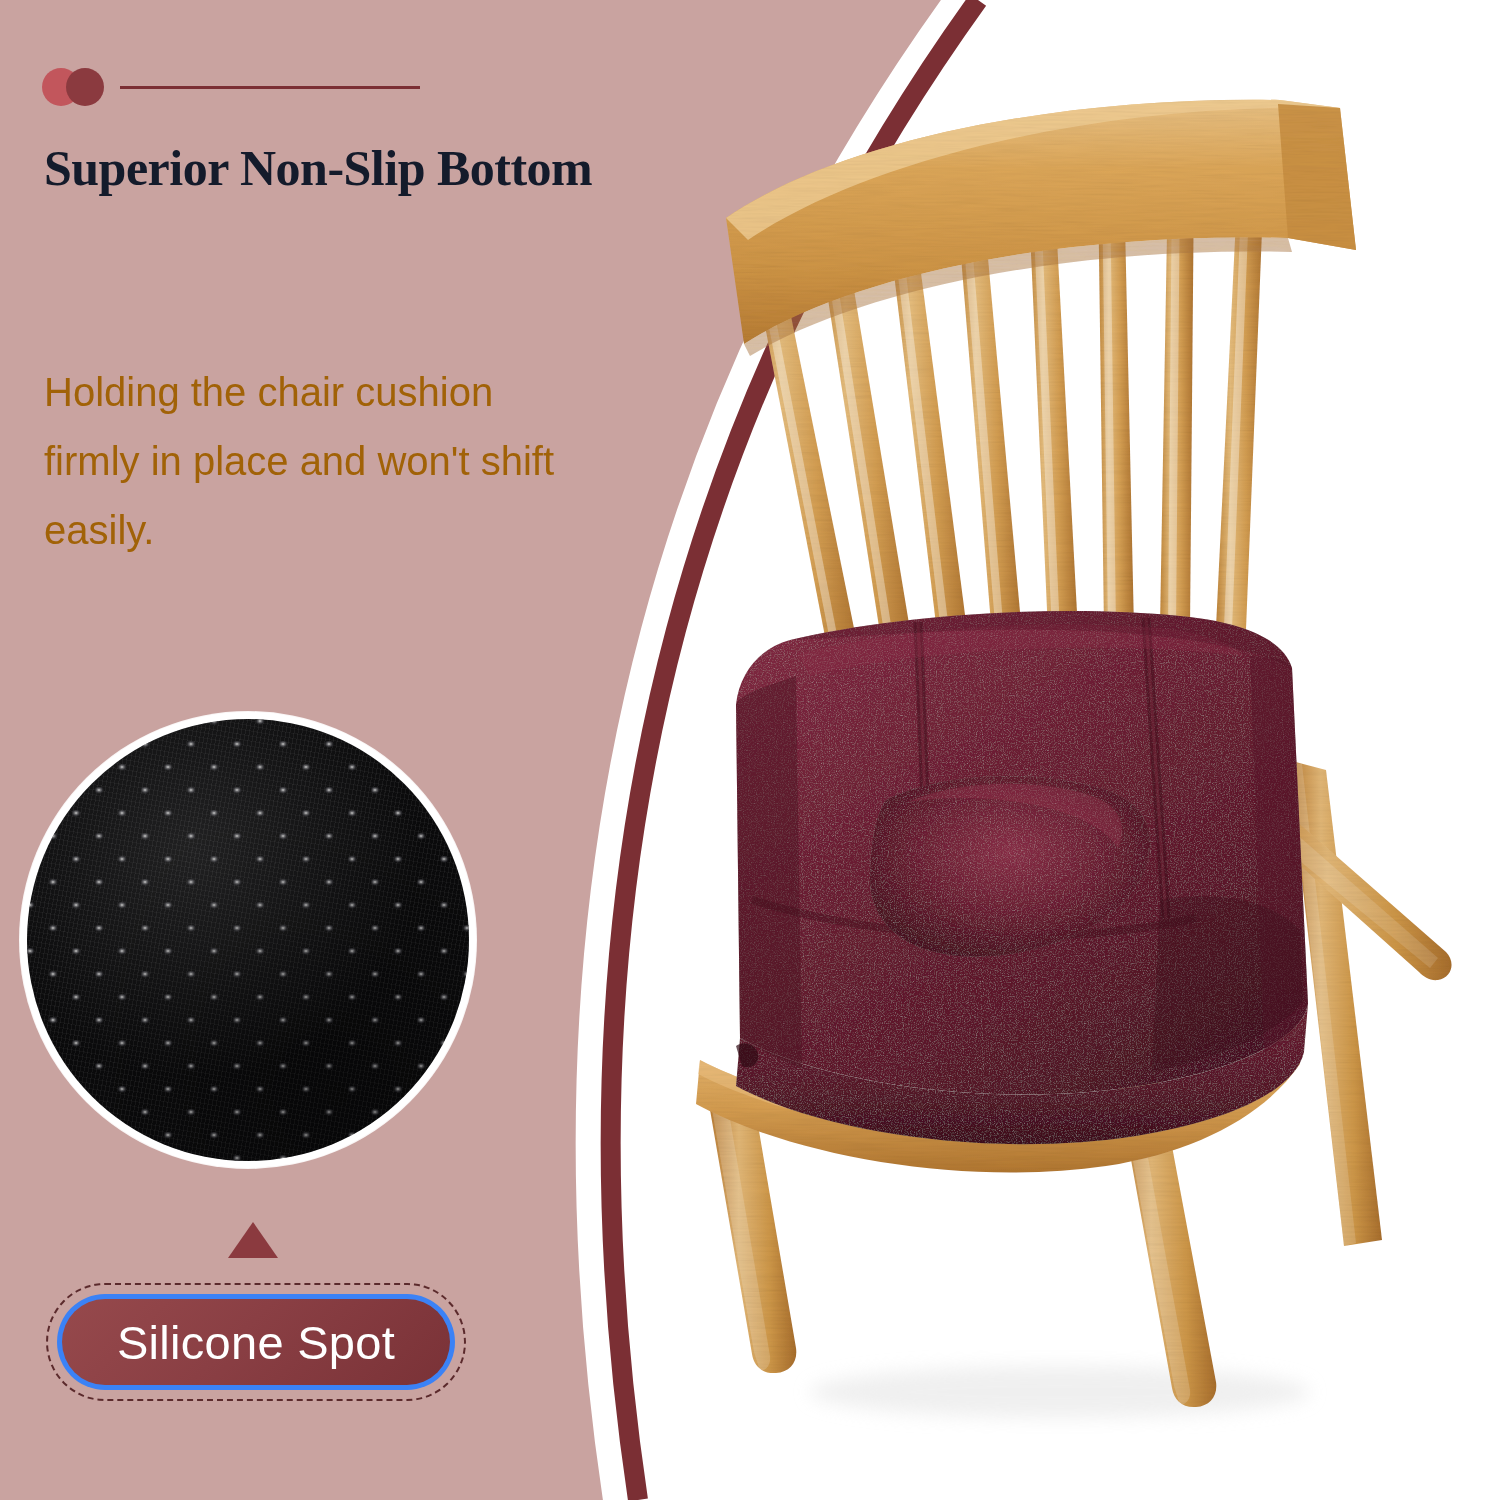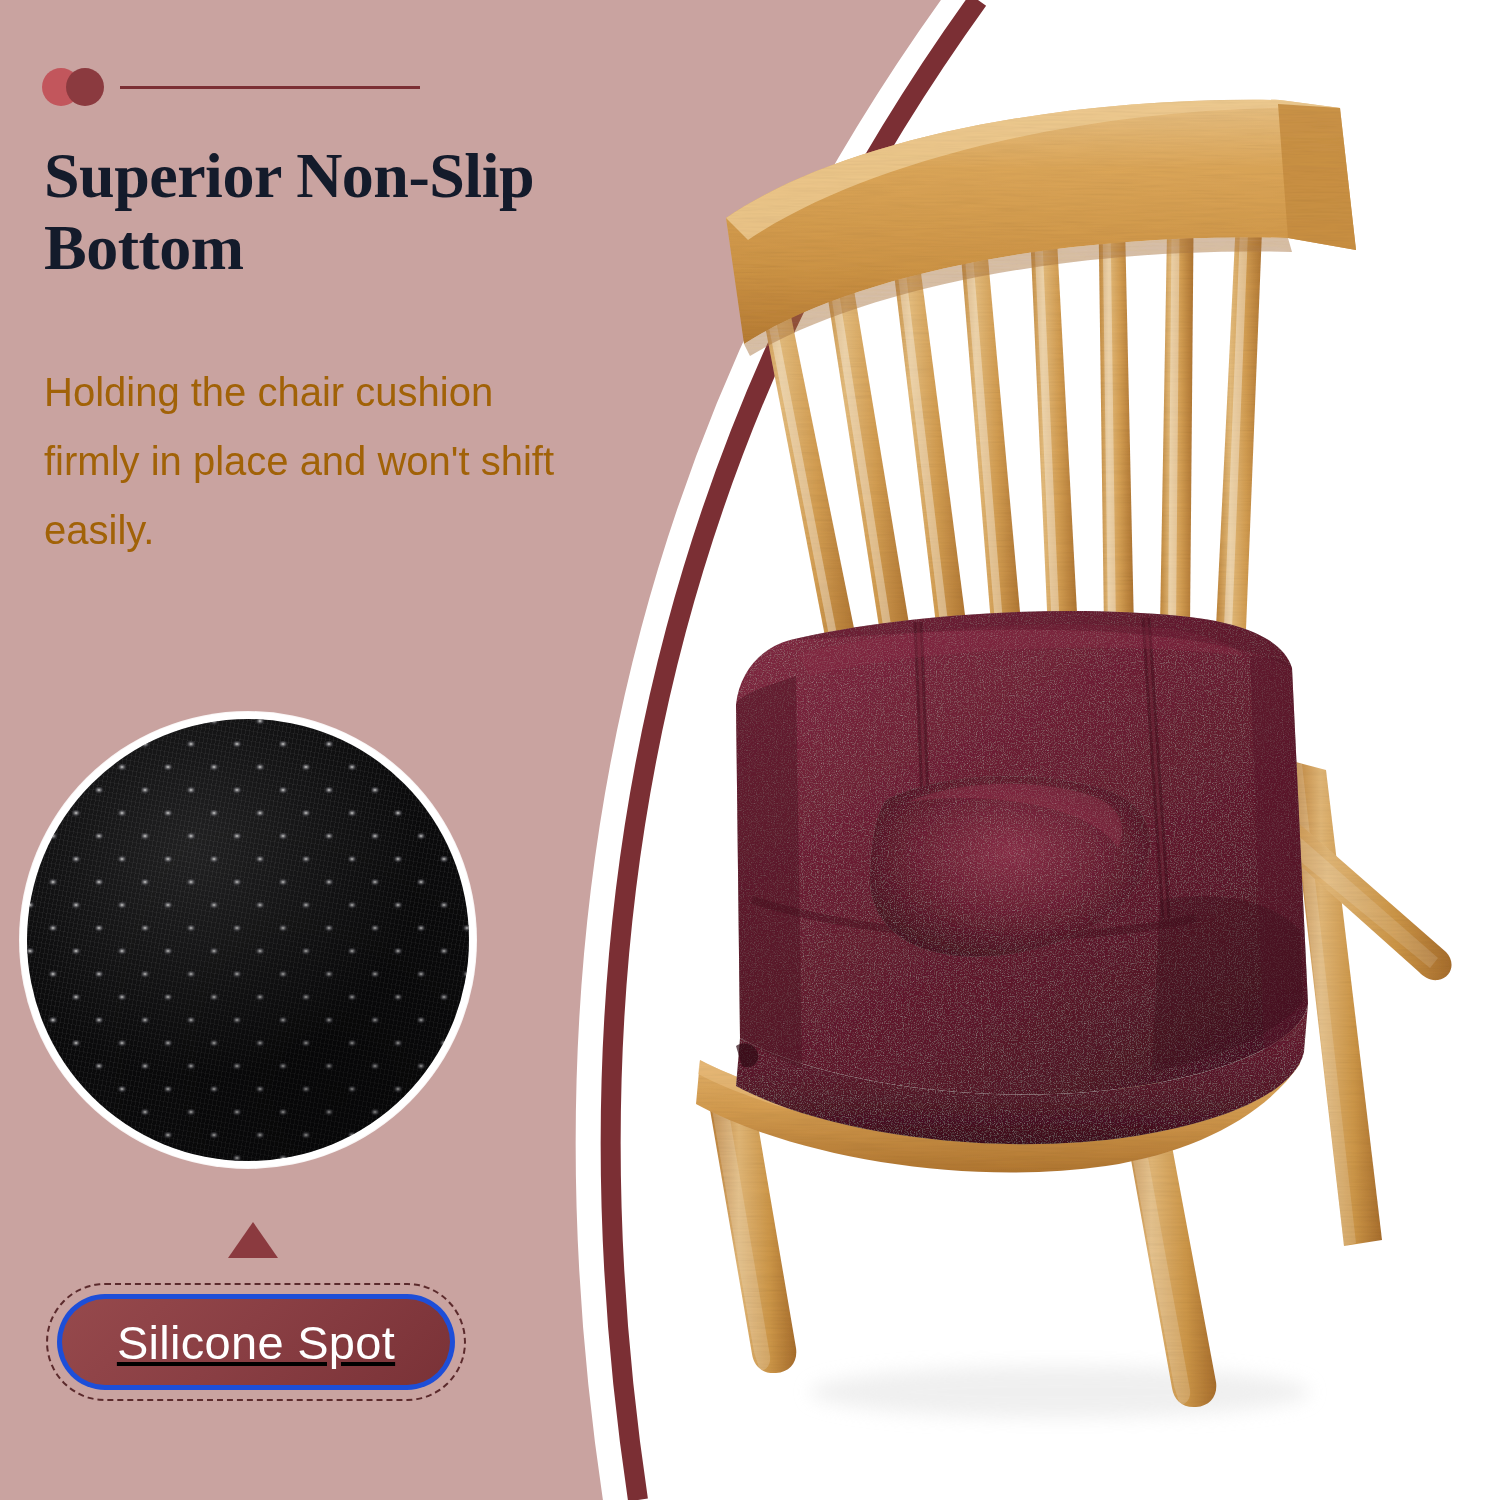--- a/index.html
+++ b/index.html
@@ -31,21 +31,21 @@
   .dot-light { background:#C2565C; }
   .dot-dark  { background:#8B3A3F; margin-left:-14px; }
   .accent-line {
     width:300px; height:3px; background:#7B2F34; margin-left:16px;
   }
 
   .headline {
     position:absolute; left:44px; top:140px; width:560px;
     font-family:"Liberation Serif", serif;
     font-weight:700;
-    font-size:64px;
+    font-size:50px;
     line-height:1.12;
     letter-spacing:-0.5px;
     color:#141B2B;
   }
 
   .subcopy {
     position:absolute; left:44px; top:358px; width:520px;
     font-family:"Liberation Sans", sans-serif;
     font-weight:400;
     font-size:40px;
@@ -105,23 +105,22 @@
   .badge-outer {
     position:absolute; left:46px; top:1283px;
     width:420px; height:118px;
     border:2px dashed #5B2A2C;
     border-radius:59px;
     padding:9px;
   }
   .badge-white {
     width:100%; height:100%;
     border-radius:50px;
-    background:#1d4ed8;
+    background:#3b82f6;
     padding:5px;
-    text-decoration:underline;
   }
   .badge-pill {
     width:100%; height:100%;
     border-radius:45px;
     background:linear-gradient(135deg, #96494C 0%, #8A3F44 45%, #7A3237 100%);
     display:flex; align-items:center; justify-content:center;
   }
   .badge-label {
     font-family:"Liberation Sans", sans-serif;
     font-size:47px; font-weight:400; color:#ffffff;

